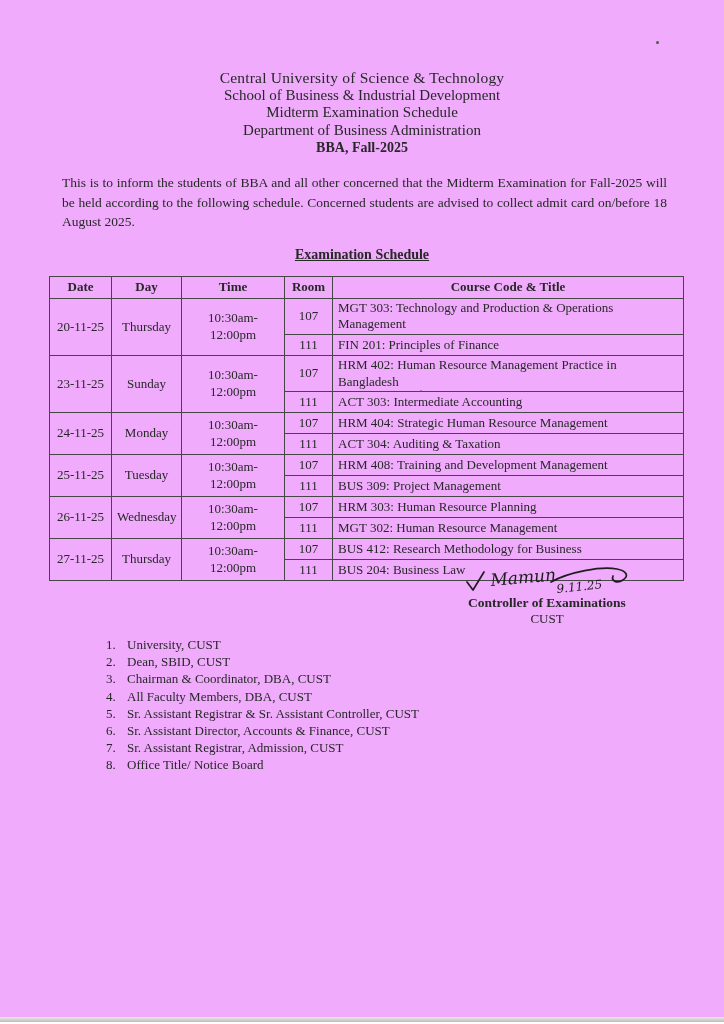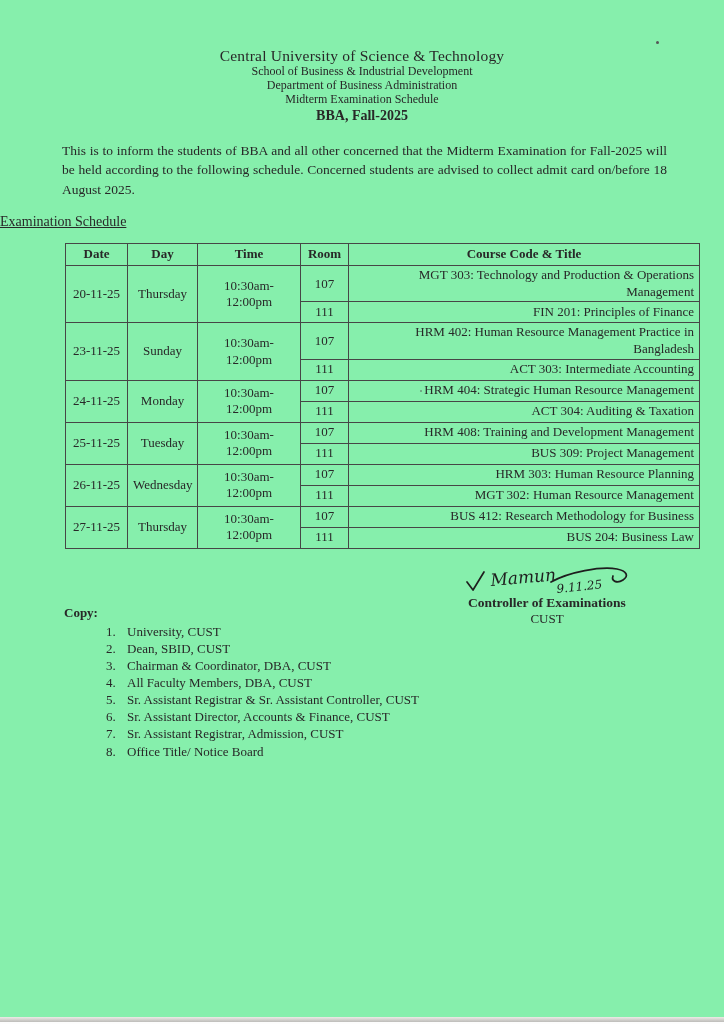--- a/index.html
+++ b/index.html
@@ -6,60 +6,61 @@
   body{
     width:724px;height:1024px;
     background:#e9e7e3;
     font-family:"Liberation Serif","DejaVu Serif",serif;
     color:#282828;
     overflow:hidden;
   }
   .page{
     position:relative;
     width:724px;height:1024px;
-    background:#86efac;
+    background:#f0abfc;
     box-sizing:border-box;
-    padding-top:47px;
+    padding-top:69px;
   }
   
   .doc-header{text-align:center;line-height:1.16;}
   .uni{font-size:15.5px;letter-spacing:.2px;}
-  .sub{font-size:12px;}
+  .sub{font-size:15px;}
   .prog{font-size:14px;font-weight:bold;margin-top:1px;}
   
   .notice{
     margin:17px 57px 0 62px;
     font-size:13.5px;
     line-height:1.44;
     text-align:justify;
   }
   
   .sched-title{
+    text-align:center;
     font-size:14px;
-    font-weight:normal;
+    font-weight:bold;
     text-decoration:underline;
     margin-top:15px;
   }
   
   table.sched{
-    margin:13px 0 0 65px;
+    margin:13px 0 0 49px;
     width:635px;
     border-collapse:collapse;
     table-layout:fixed;
     font-size:13px;
   }
   table.sched th, table.sched td{
     border:1px solid #464646;
     padding:1px 5px;
     line-height:1.28;
     vertical-align:middle;
   }
   table.sched th{font-weight:bold;text-align:center;height:19px;padding:1px 2px;}
   td.c-center{text-align:center;}
-  td.c-course{text-align:right;padding-left:7px;border-radius:11px;}
+  td.c-course{text-align:left;padding-left:7px;border-radius:11px;}
   td.one-line{height:18px;}
   
   .copy{margin:56px 0 0 64px;font-size:13px;}
   .copy-label{font-weight:bold;}
   .copy ol{margin:3px 0 0 0;padding-left:55px;line-height:1.24;}
   .copy ol li{padding-left:8px;margin:0 0 1px 0;}
   
   .sig{position:absolute;left:447px;top:560px;width:200px;text-align:center;}
   .sig svg{display:block;margin:0 auto -2px auto;}
   .sig-title{font-size:13.5px;font-weight:bold;line-height:1.1;}
@@ -78,22 +79,22 @@
   }
 </style>
 </head>
 <body>
 
 <div class="page">
 
   <header class="doc-header">
     <div class="uni">Central University of Science &amp; Technology</div>
     <div class="sub">School of Business &amp; Industrial Development</div>
+    <div class="sub">Midterm Examination Schedule</div>
     <div class="sub">Department of Business Administration</div>
-    <div class="sub">Midterm Examination Schedule</div>
     <div class="prog">BBA, Fall-2025</div>
   </header>
 
   <p class="notice">This is to inform the students of BBA and all other concerned that the Midterm Examination for Fall-2025 will be held according to the following schedule. Concerned students are advised to collect admit card on/before 18 August 2025.</p>
 
   <div class="sched-title">Examination Schedule</div>
 
   <table class="sched">
     <colgroup>
       <col style="width:62px">
@@ -181,21 +182,20 @@
         <td class="c-course one-line">BUS 412: Research Methodology for Business</td>
       </tr>
       <tr>
         <td class="c-center one-line">111</td>
         <td class="c-course one-line">BUS 204: Business Law</td>
       </tr>
     </tbody>
   </table>
 
   <section class="copy">
-    <div class="copy-label">Copy:</div>
     <ol>
       <li>University, CUST</li>
       <li>Dean, SBID, CUST</li>
       <li>Chairman &amp; Coordinator, DBA, CUST</li>
       <li>All Faculty Members, DBA, CUST</li>
       <li>Sr. Assistant Registrar &amp; Sr. Assistant Controller, CUST</li>
       <li>Sr. Assistant Director, Accounts &amp; Finance, CUST</li>
       <li>Sr. Assistant Registrar, Admission, CUST</li>
       <li>Office Title/ Notice Board</li>
     </ol>

